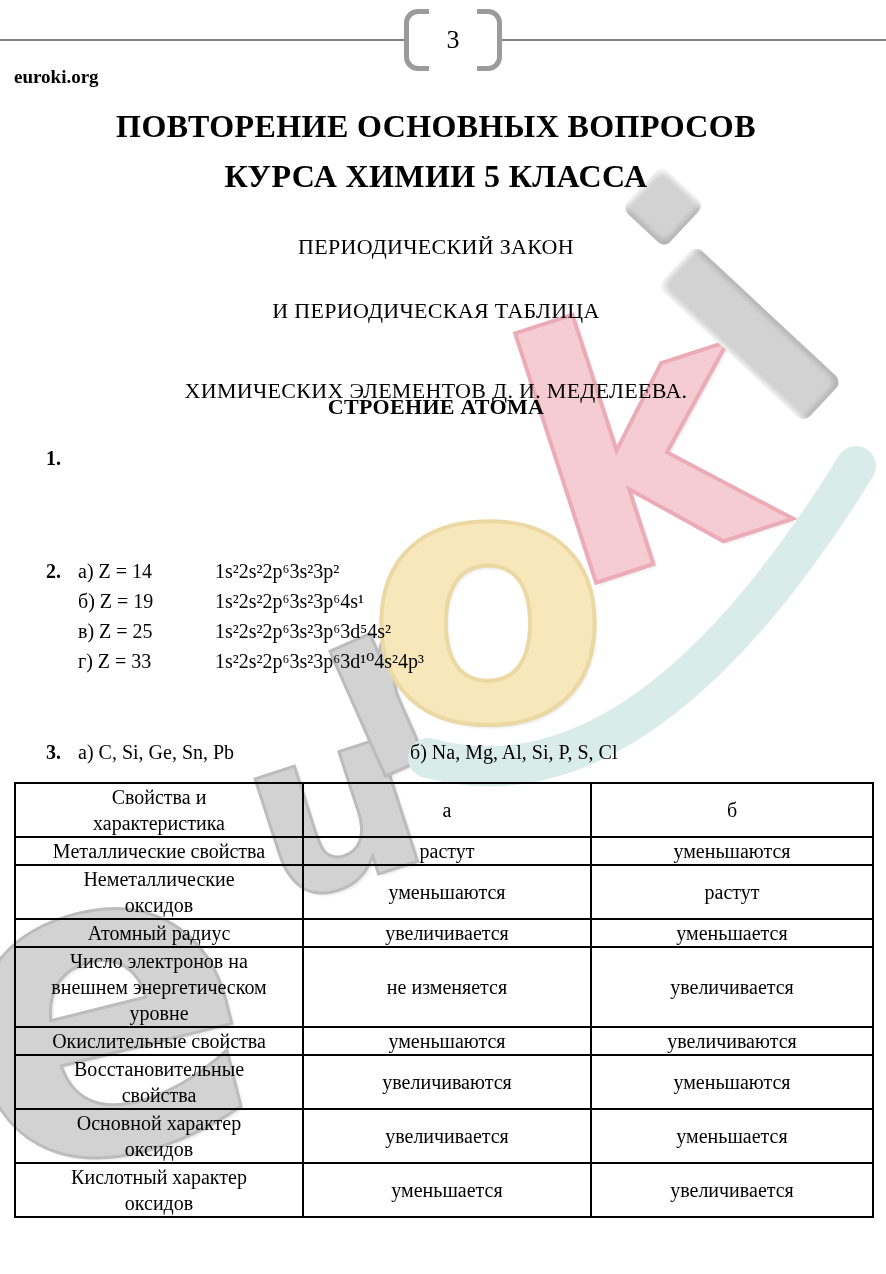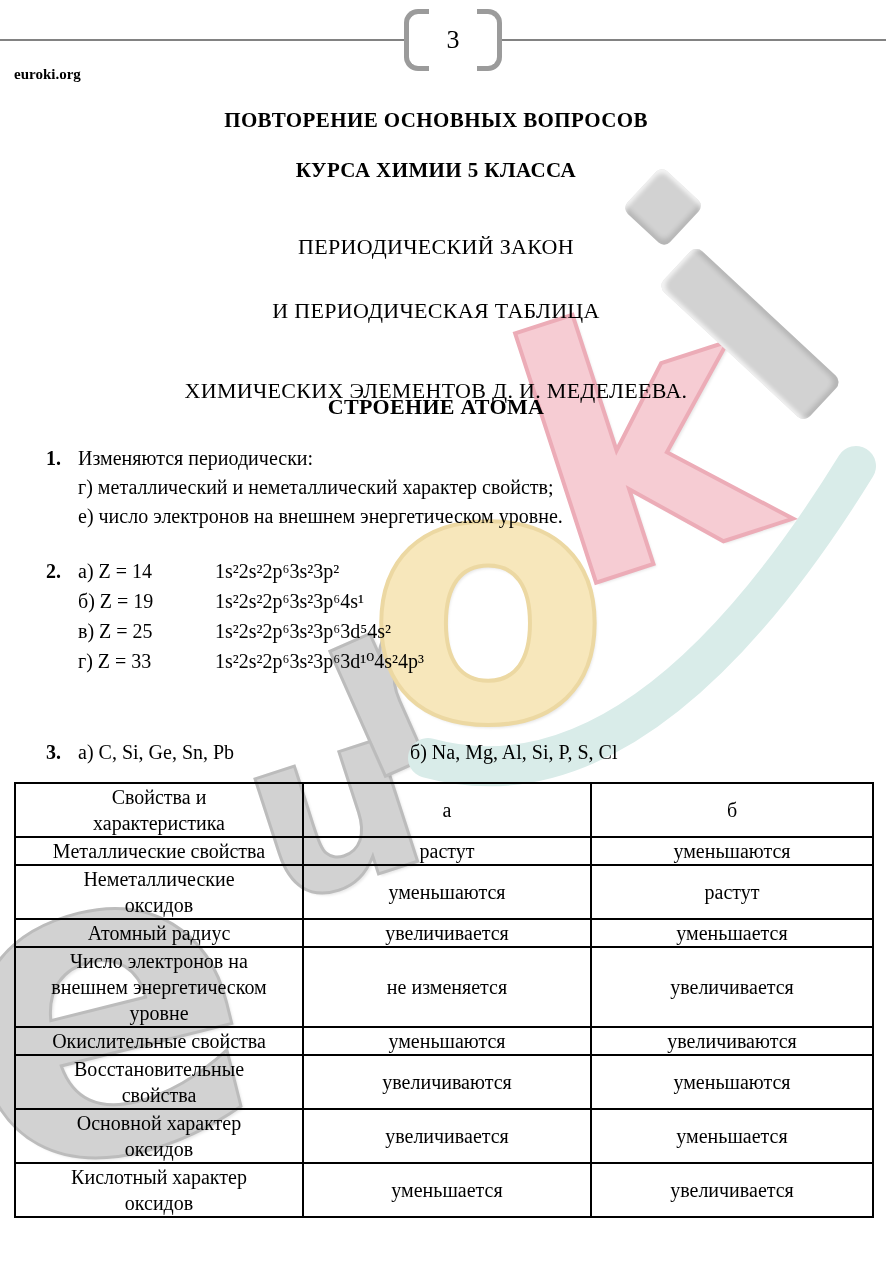--- a/index.html
+++ b/index.html
@@ -27,25 +27,25 @@
   .layer{position:absolute;z-index:1;}
   #pn-row{left:0;right:0;top:12px;height:56px;display:flex;align-items:center;}
   .rule{height:0;border-top:2px solid #828282;}
   .rule-left{width:404px;}
   .rule-right{flex:1;}
   .bracket{width:20px;height:52px;border:5px solid #9b9b9b;}
   .bracket-left{border-right:none;border-radius:14px 0 0 14px;}
   .bracket-right{border-left:none;border-radius:0 14px 14px 0;}
   .pn-gap{width:48px;text-align:center;font-size:26px;}
 
-  #site{left:14px;top:66px;font-size:15px;font-weight:bold;}
+  #site{left:14px;top:66px;font-size:19px;font-weight:bold;}
 
   
   .ctr{left:0;right:14px;text-align:center;}
-  .title{font-weight:bold;font-size:21px;letter-spacing:0.4px;}
+  .title{font-weight:bold;font-size:32px;letter-spacing:0.4px;}
   .subtitle{font-size:22px;letter-spacing:0.3px;}
   #title1{top:108px;} #title2{top:158px;}
   #sub1{top:234px;} #sub2{top:298px;} #sub3{top:346px;margin-top:32px;} #sub4{top:394px;font-weight:bold;}
 
   
   .qa{font-size:20px;line-height:29px;}
   .qnum{position:absolute;left:46px;top:0;font-weight:bold;}
   .qbody{position:absolute;left:78px;top:0;white-space:nowrap;}
   #q1{left:0;top:444px;height:90px;right:0;}
   #q2{left:0;top:556px;right:0;line-height:30px;}
@@ -93,25 +93,20 @@
 
   <div class="layer ctr title" id="title1">ПОВТОРЕНИЕ ОСНОВНЫХ ВОПРОСОВ</div>
   <div class="layer ctr title" id="title2">КУРСА ХИМИИ 5 КЛАССА</div>
   <div class="layer ctr subtitle" id="sub1">ПЕРИОДИЧЕСКИЙ ЗАКОН</div>
   <div class="layer ctr subtitle" id="sub2">И ПЕРИОДИЧЕСКАЯ ТАБЛИЦА</div>
   <div class="layer ctr subtitle" id="sub3">ХИМИЧЕСКИХ ЭЛЕМЕНТОВ Д. И. МЕДЕЛЕЕВА.</div>
   <div class="layer ctr subtitle" id="sub4">СТРОЕНИЕ АТОМА</div>
 
   <div class="layer qa" id="q1">
     <span class="qnum">1.</span>
-    <div class="qbody">
-      <div>Изменяются периодически:</div>
-      <div>г) металлический и неметаллический характер свойств;</div>
-      <div>е) число электронов на внешнем энергетическом уровне.</div>
-    </div>
   </div>
 
   <div class="layer qa" id="q2">
     <span class="qnum">2.</span>
     <div class="qbody">
       <div>
         <span class="zlabel">а) Z = 14</span>
         <span>1s²2s²2p⁶3s²3p²</span>
       </div>
       <div>

